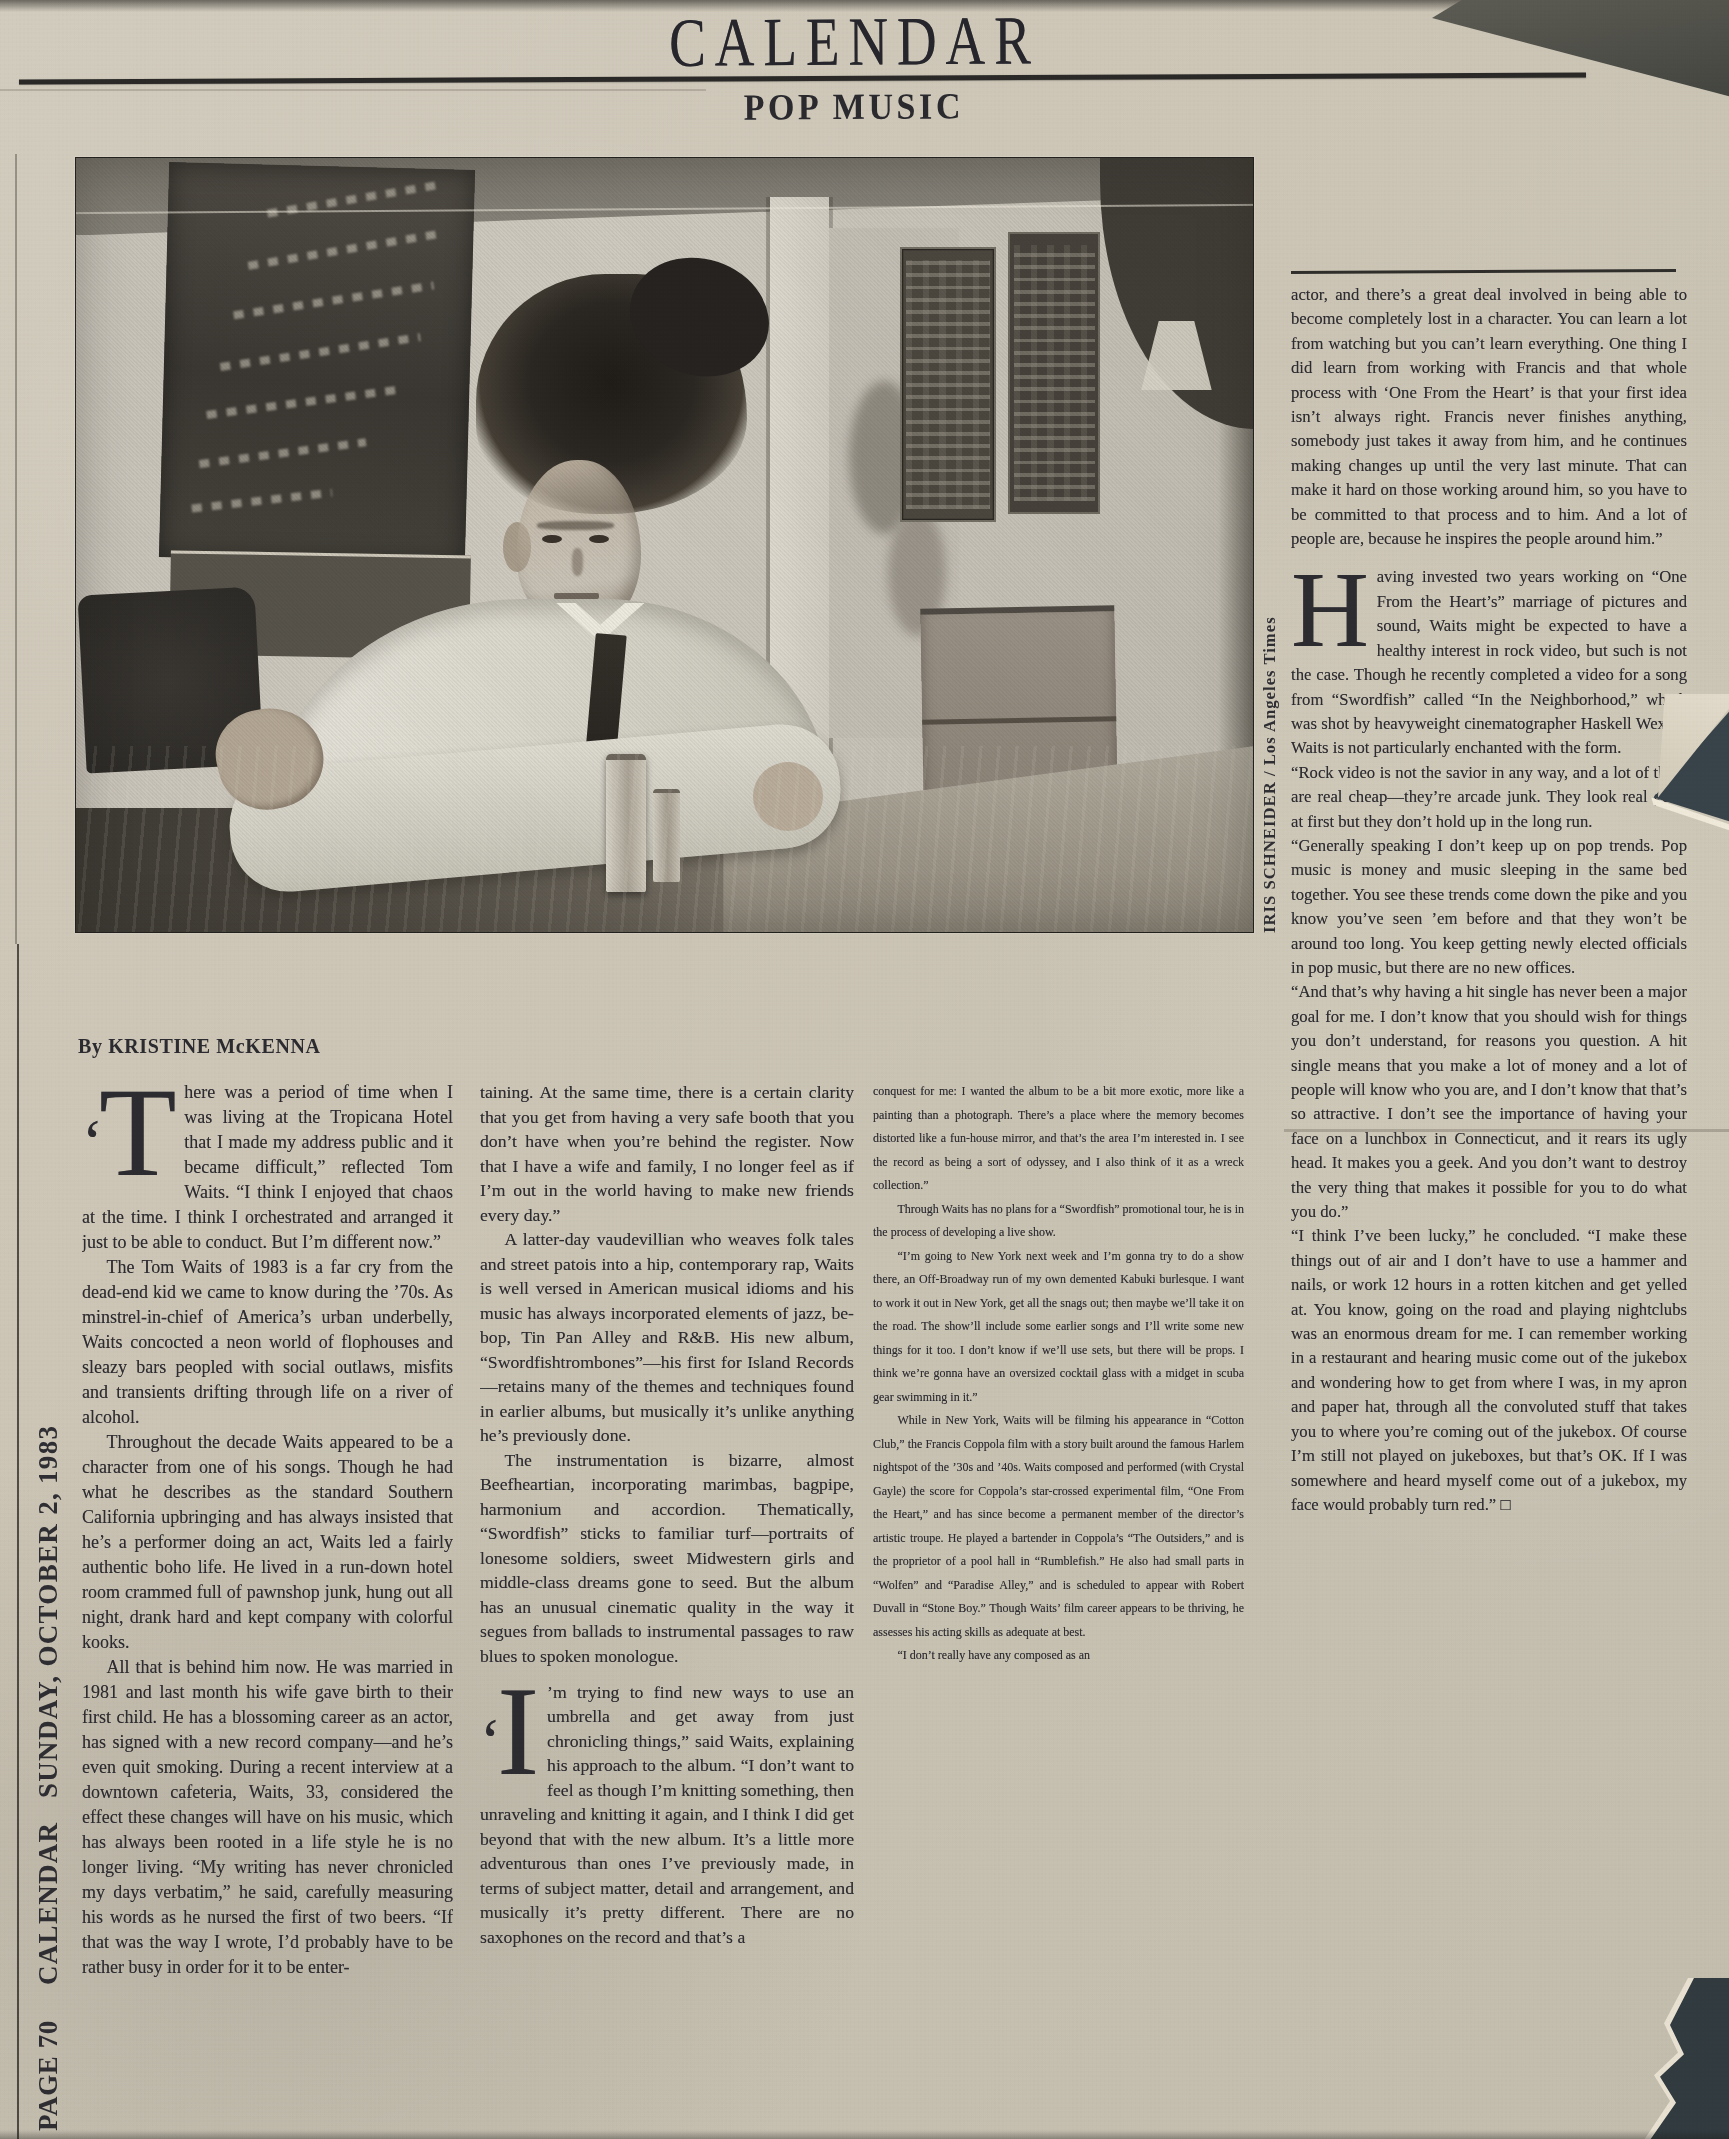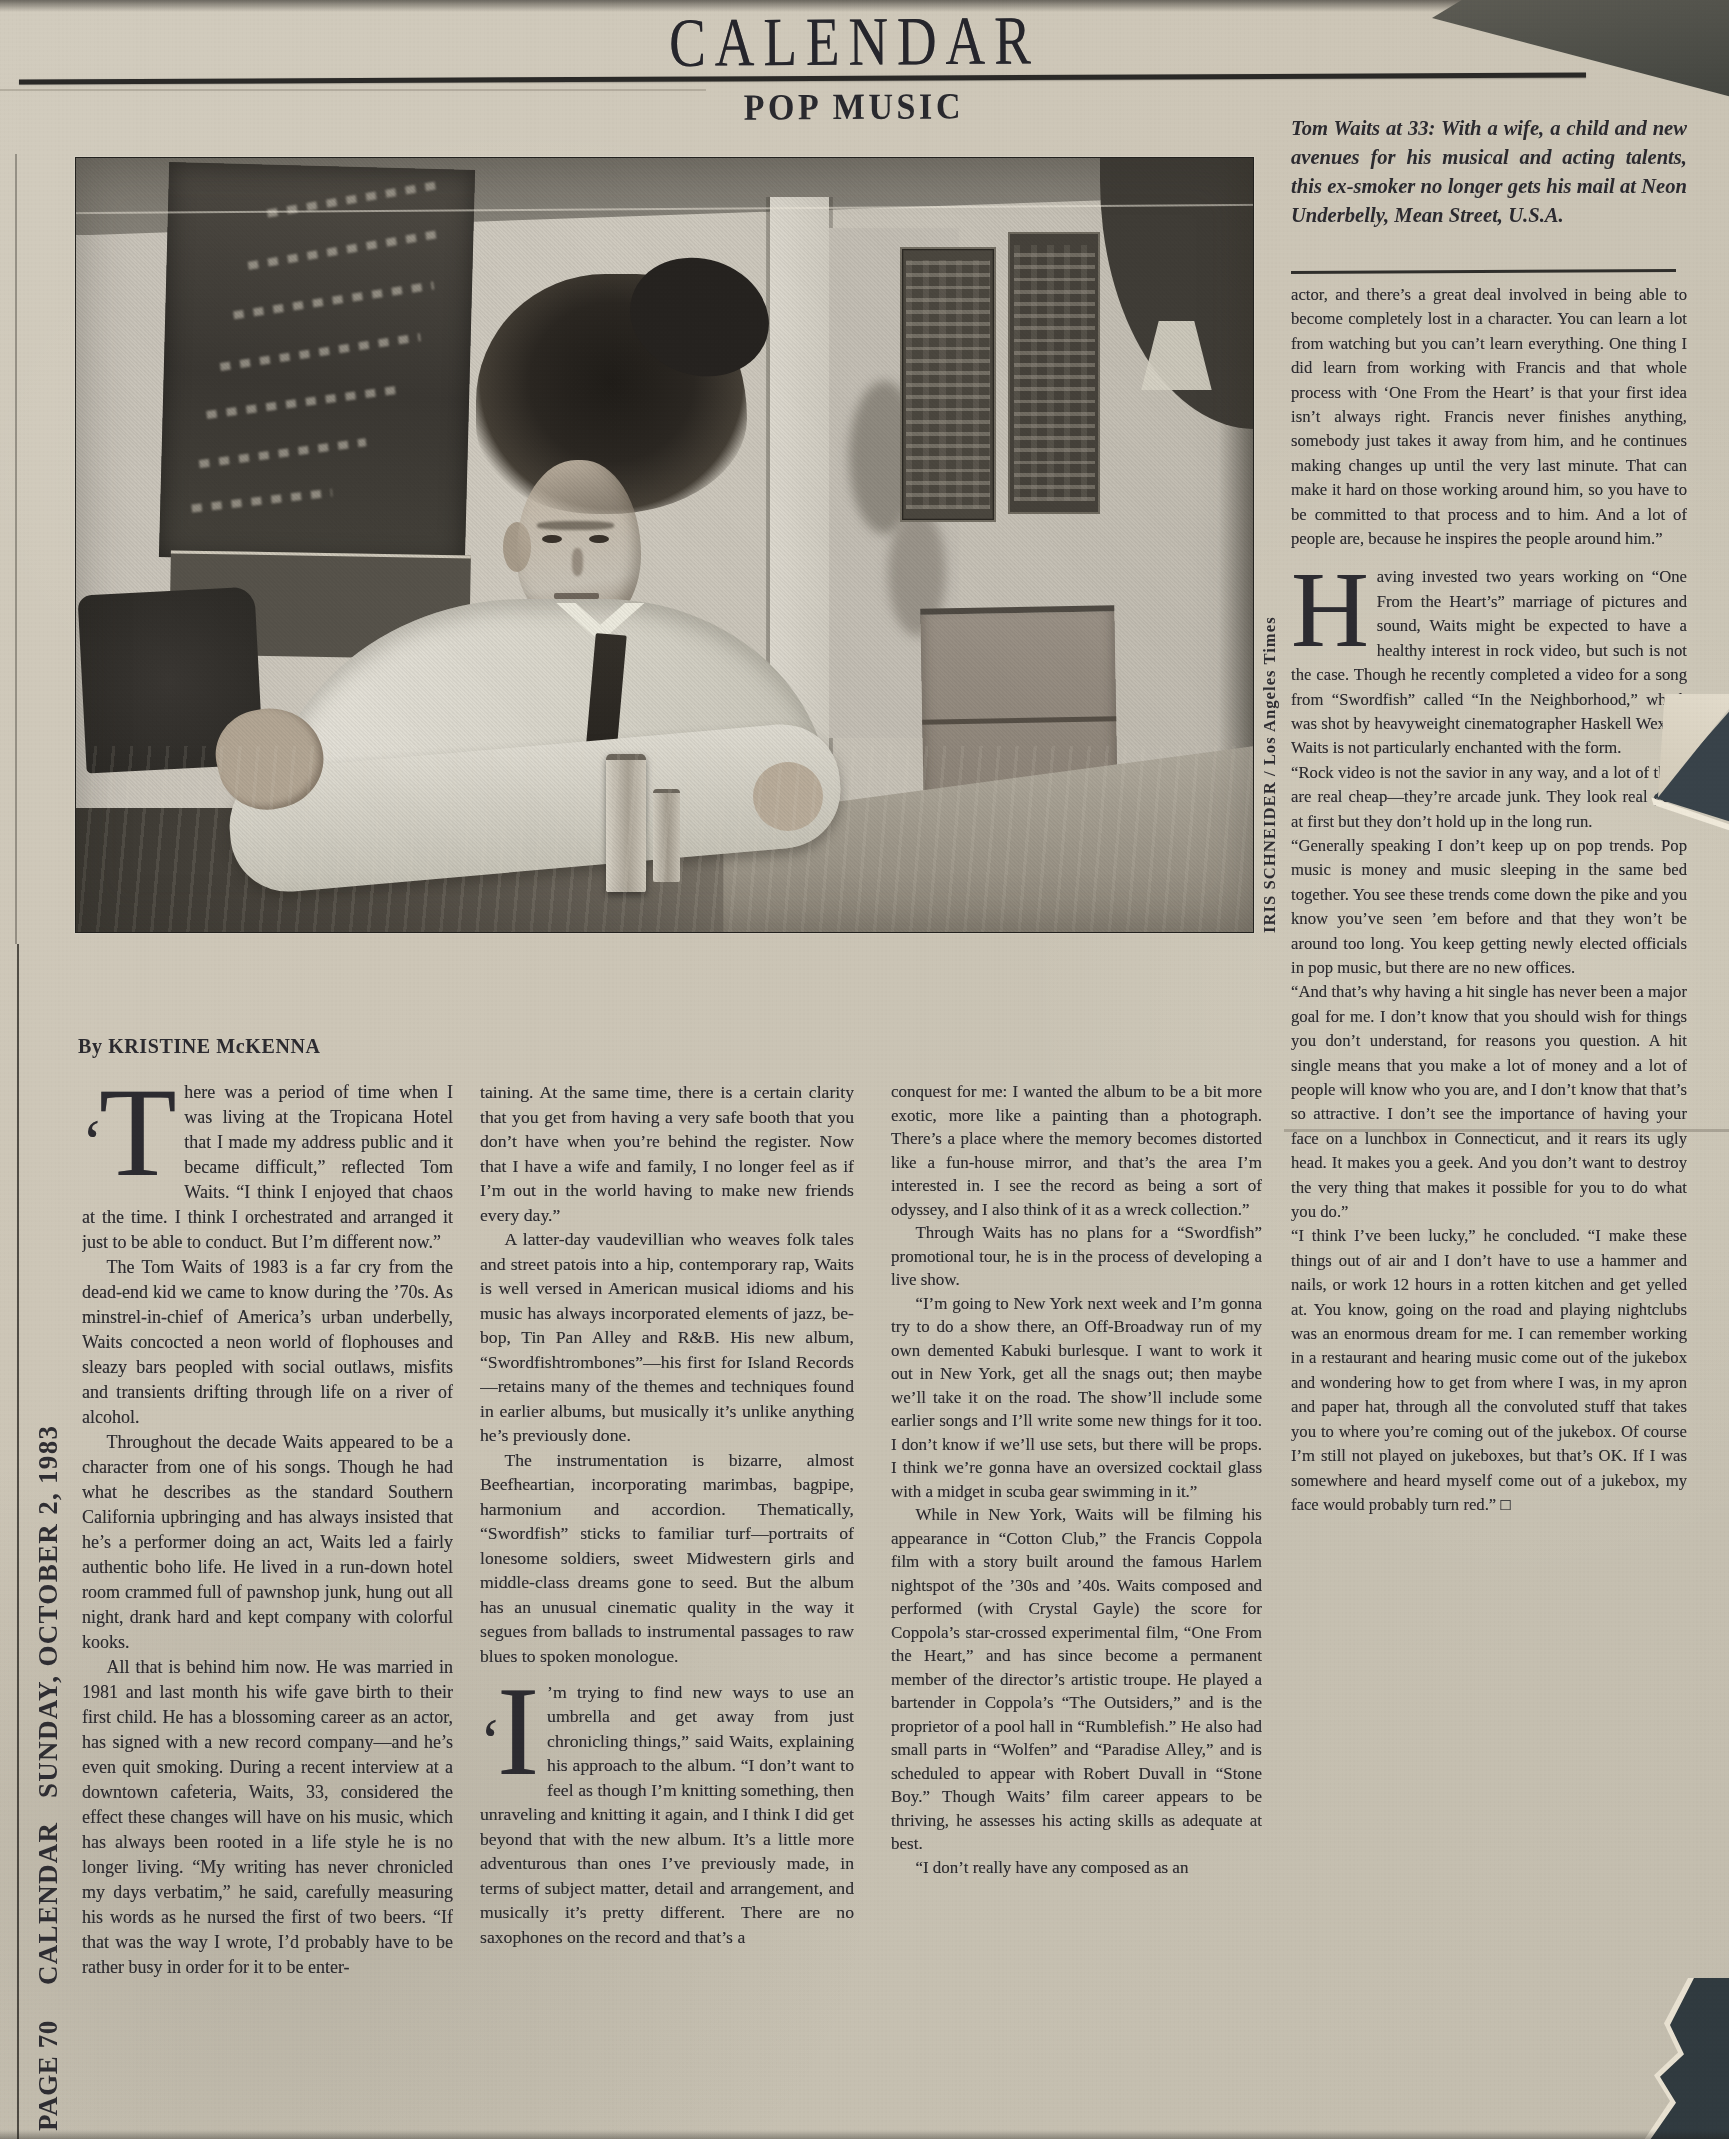--- a/index.html
+++ b/index.html
@@ -116,21 +116,21 @@
     transform:scale(.80,1.05) rotate(-.25deg);transform-origin:left top;text-shadow:0 0 0.6px rgba(25,24,30,.6);}
   .byline{position:absolute;left:78px;top:1035px;font-size:20px;font-weight:600;letter-spacing:0.6px;color:#2c2b30;}
 
   
   .col{position:absolute;text-align:justify;overflow:hidden;color:#2d2c31;
     text-shadow:0 0 0.4px rgba(30,28,35,.4);}
   .col p{margin:0;text-indent:24.4px;}
   .col p.ni{text-indent:0;}
   #col1{left:82px;top:1080px;width:371px;height:1060px;font-size:18px;line-height:25px;}
   #col2{left:480px;top:1080px;width:374px;height:1060px;font-size:17.7px;line-height:24.5px;}
-  #col3{left:891px;top:1080px;width:371px;height:1060px;font-size:17px;line-height:23.5px;}
+  #col3{left:873px;top:1080px;width:371px;height:1060px;font-size:12px;line-height:23.5px;}
   #col4{left:1291px;top:283px;width:396px;height:1857px;font-size:16.7px;line-height:24.4px;}
   .dcwrap{float:left;margin:3.9px 7.7px 0 0;white-space:nowrap;}
   .dcq{font-size:63px;line-height:39px;vertical-align:11.6px;letter-spacing:-3.9px;}
   .dc{font-size:127px;line-height:96px;}
   .dc.small{font-size:108px;line-height:82px;}
   .standfirst{position:absolute;left:1291px;top:114px;width:396px;font-size:20.6px;line-height:29px;
     font-style:italic;font-weight:600;text-align:justify;color:#2c2b30;}
   .sfrule{position:absolute;left:1291px;top:270px;width:385px;height:2.6px;background:#302f2c;transform:rotate(-.3deg);}
 
   
@@ -224,21 +224,20 @@
     <div class="ph-hand2"></div>
     <div class="ph-shaker"></div>
     <div class="ph-shaker2"></div>
     <div class="ph-streaks"></div>
     <div class="ph-crease"></div>
     <div class="ph-tone"></div>
     <div class="ph-vig"></div>
   </div>
   <div class="credit">IRIS SCHNEIDER  /  Los Angeles Times</div>
 
-  <div class="standfirst">Tom Waits at 33: With a wife, a child and new avenues for his musical and acting talents, this ex-smoker no longer gets his mail at Neon Underbelly, Mean Street, U.S.A.</div>
   <div class="sfrule"></div>
   <div class="topwedge"></div>
 
   <div class="byline">By KRISTINE McKENNA</div>
 
   <div class="col" id="col1">
     <p class="ni">
       <span class="dcwrap"><span class="dcq">‘</span><span class="dc">T</span></span><span>here was a period of time when I was living at the Tropicana Hotel that I made my address public and it became difficult,” reflected Tom Waits. “I think I enjoyed that chaos at the time. I think I orchestrated and arranged it just to be able to conduct. But I’m different now.”</span>
     </p>
     <p>The Tom Waits of 1983 is a far cry from the dead-end kid we came to know during the ’70s. As minstrel-in-chief of America’s urban underbelly, Waits concocted a neon world of flophouses and sleazy bars peopled with social outlaws, misfits and transients drifting through life on a river of alcohol.</p>

